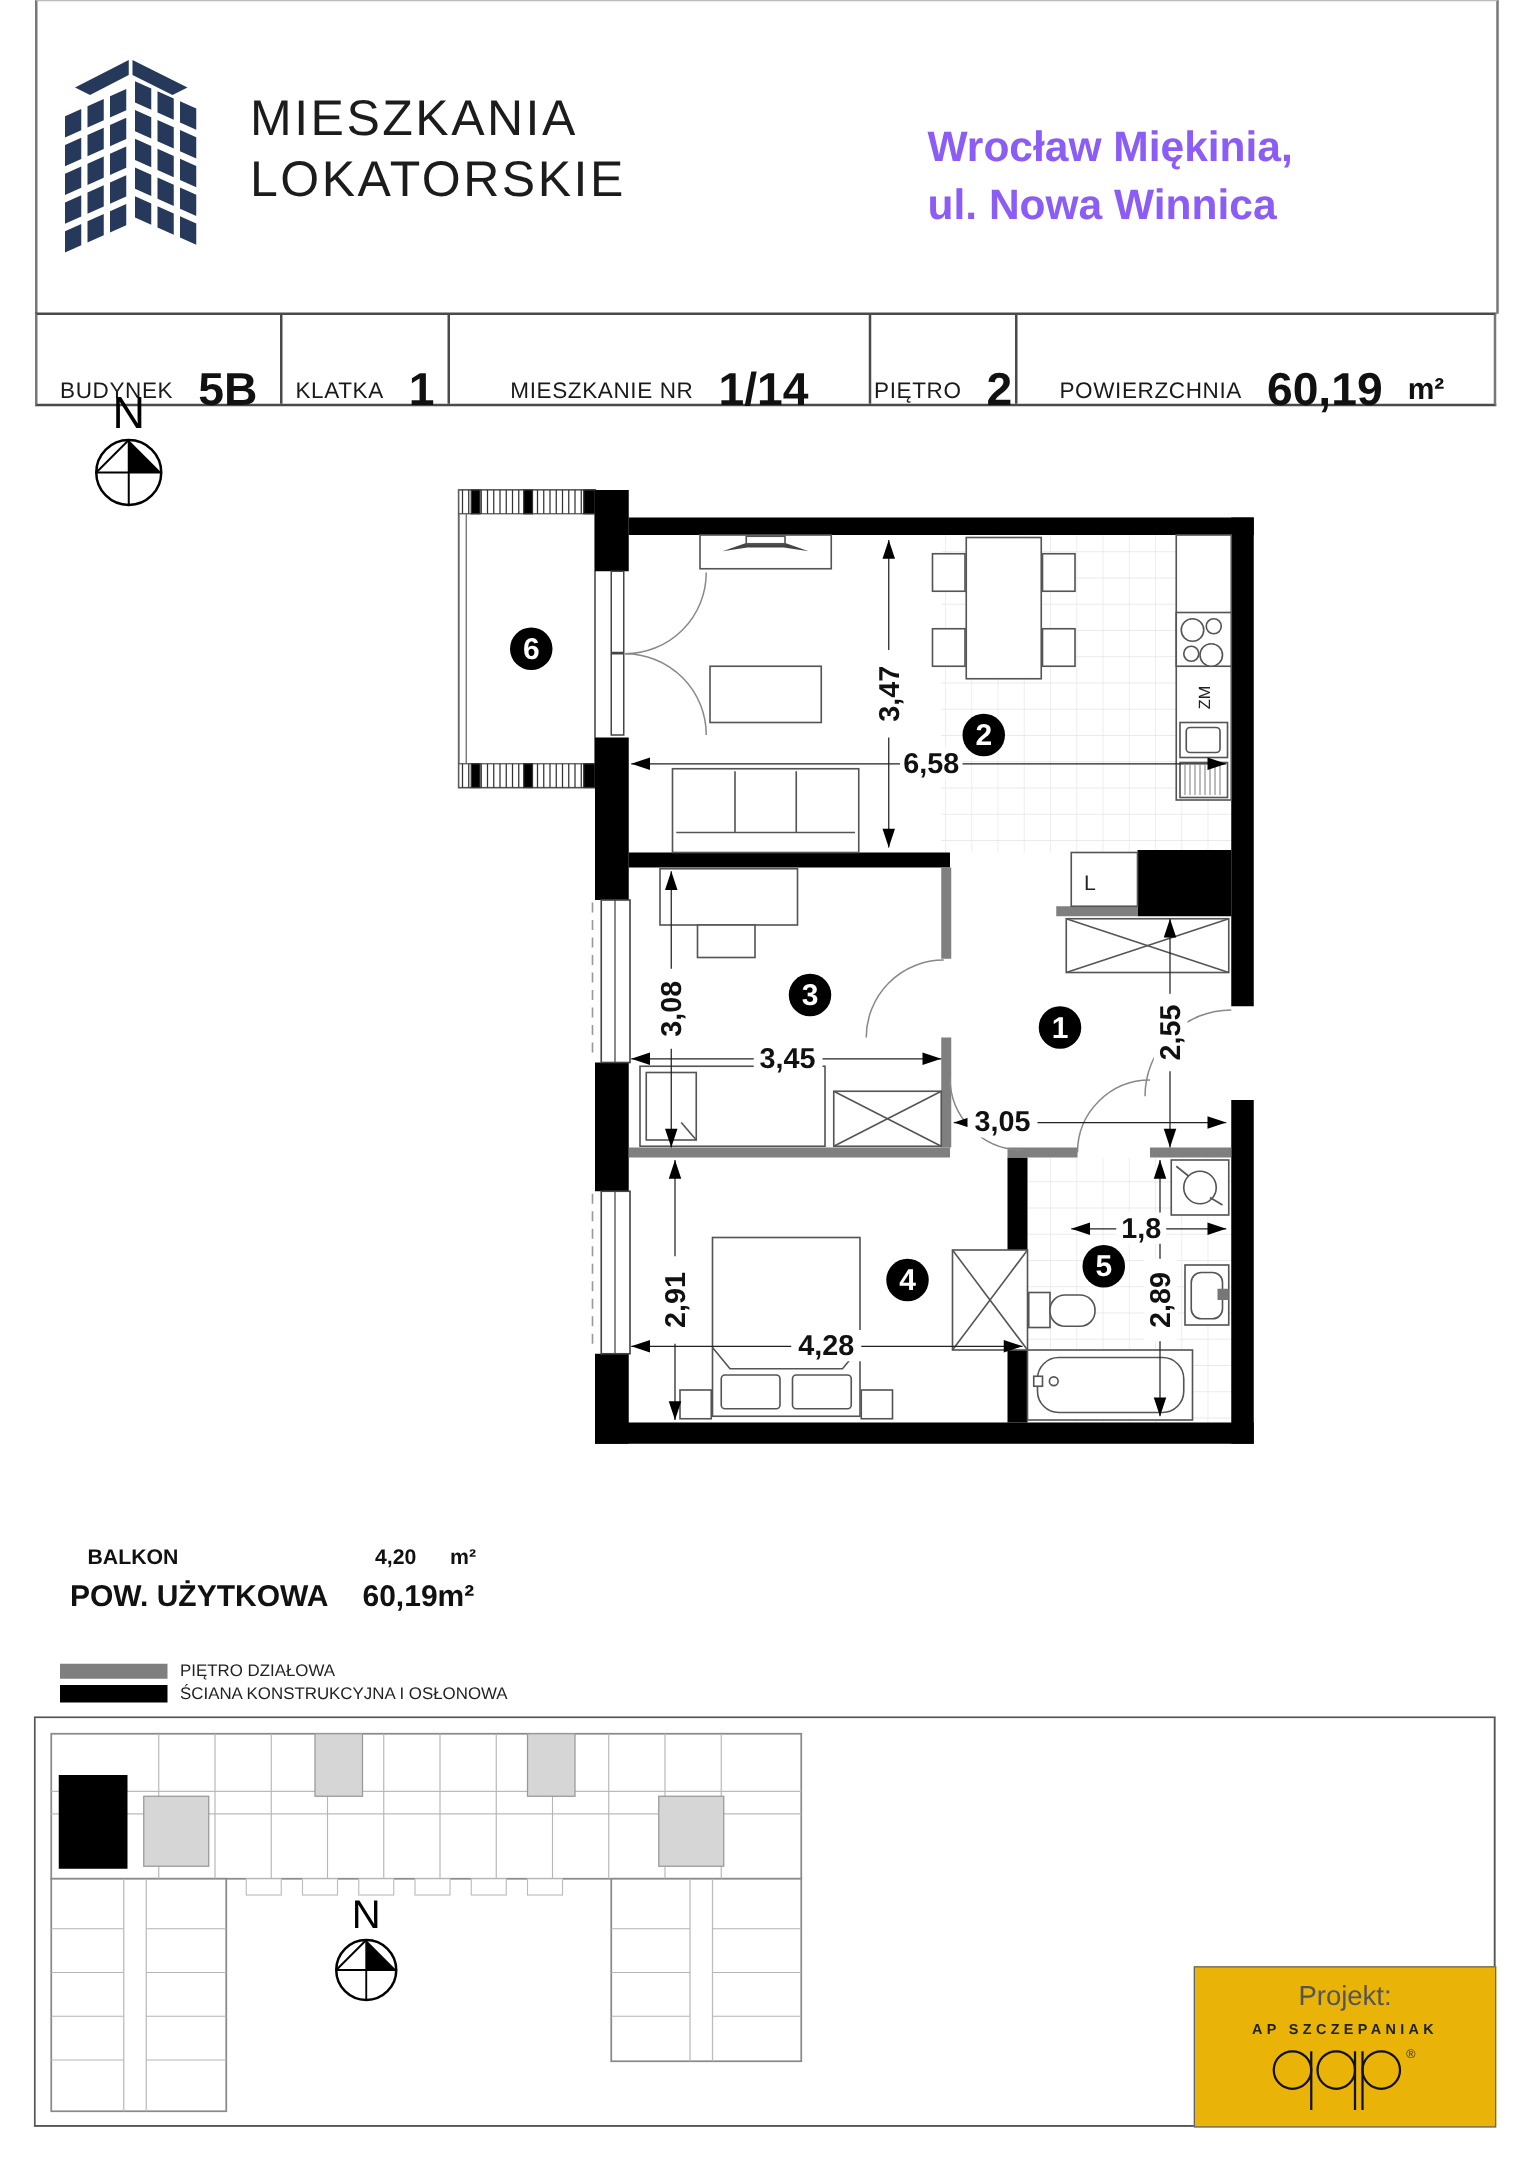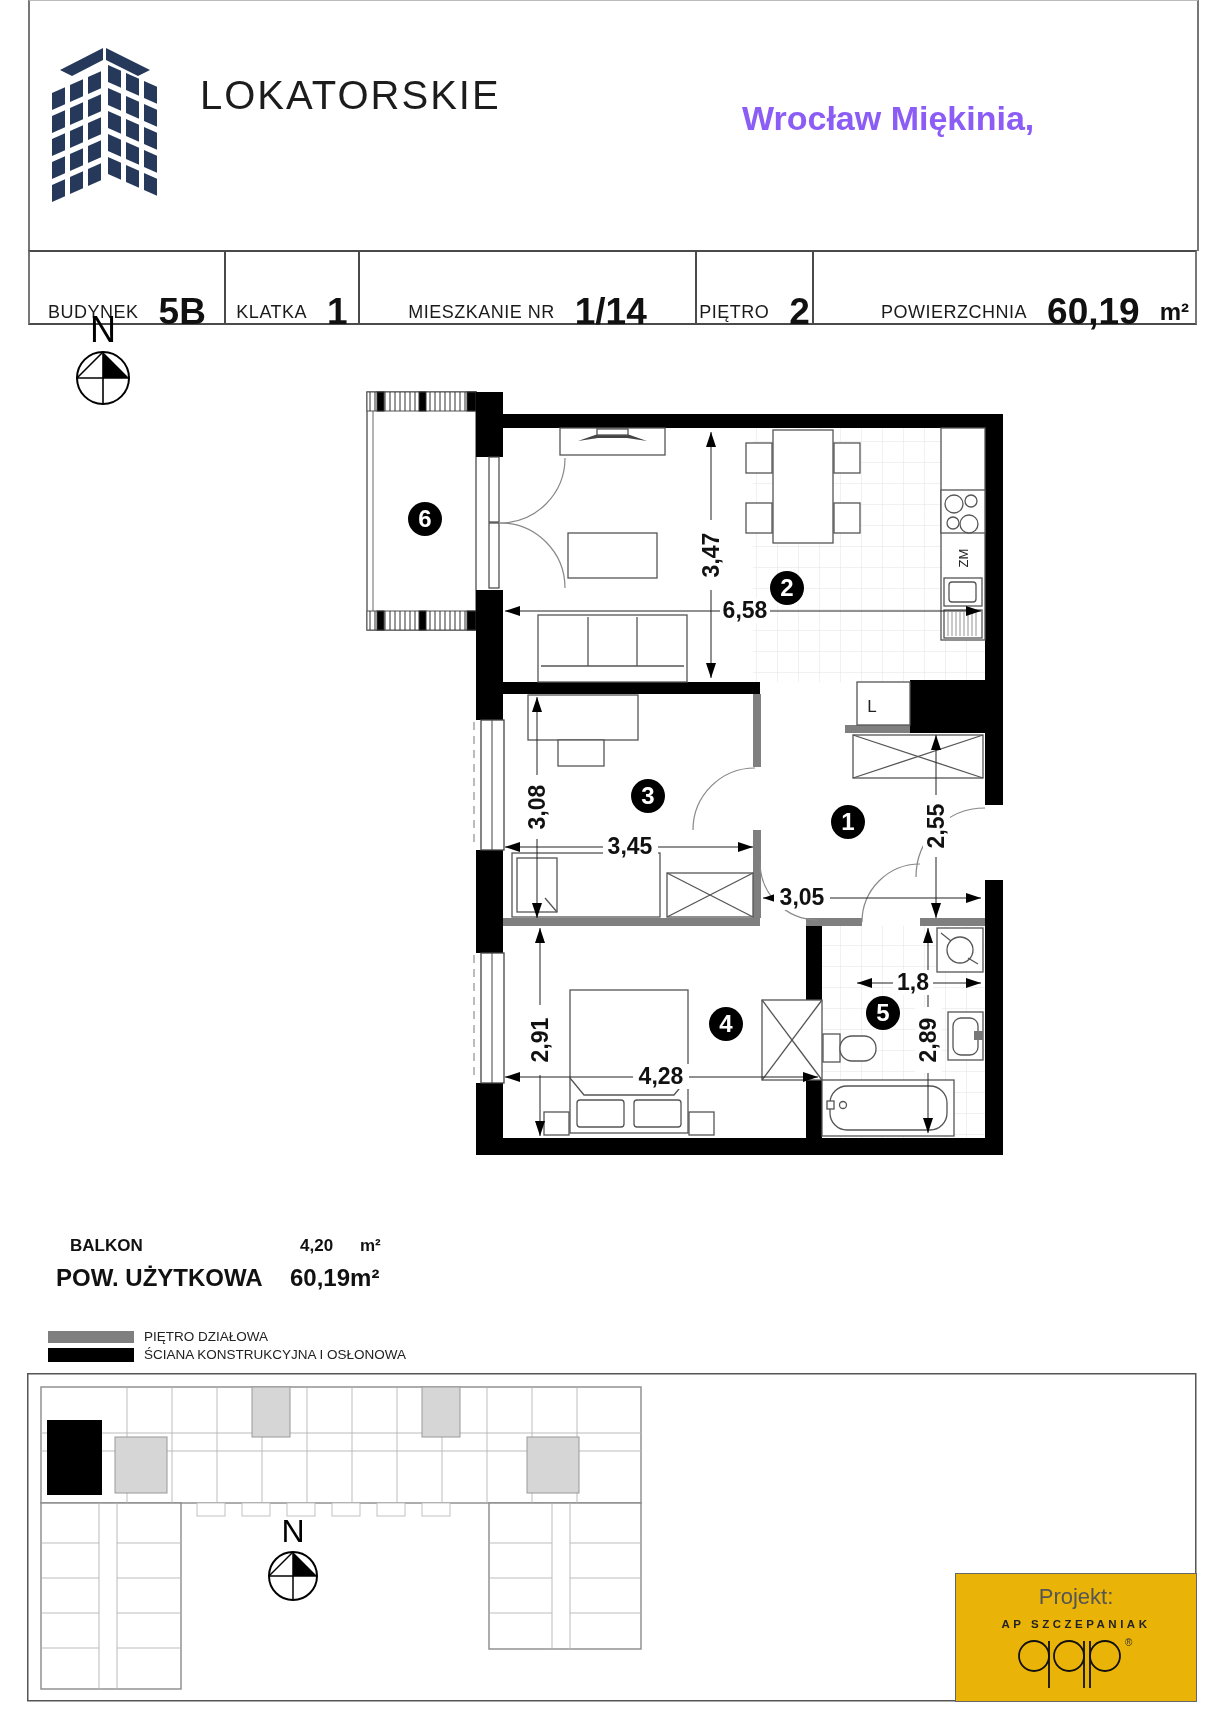--- a/index.html
+++ b/index.html
@@ -6,21 +6,21 @@
   #page{position:relative;width:1225px;height:1732px;background:#fff;
         font-family:"Liberation Sans",sans-serif;color:#111;overflow:hidden;}
   .abs{position:absolute;}
   
   #header-box{left:28px;top:0;width:1167px;height:250px;border-left:2px solid #777;border-right:2px solid #777;border-top:1px solid #bbb;}
   #brand-text{left:170px;top:70px;font-size:40px;font-weight:300;letter-spacing:2px;color:#1c1c1c;line-height:49px;white-space:nowrap;}
   #location{left:712px;top:94px;font-size:34px;font-weight:bold;line-height:46px;color:#8b5cf6;white-space:nowrap;}
   
   #info-bar{left:28px;top:250px;width:1169px;height:75px;display:flex;border-top:2px solid #4a4a4a;border-bottom:2px solid #4a4a4a;box-sizing:border-box;border-left:2px solid #777;border-right:2px solid #777;}
   .cell{display:flex;align-items:flex-end;justify-content:center;gap:20px;padding-bottom:0;border-right:2px solid #4a4a4a;box-sizing:border-box;}
-  .cell:last-child{border-right:none;justify-content:flex-end;}
+  .cell:last-child{border-right:none;}
   .cell .lbl{font-size:18px;color:#1a1a1a;letter-spacing:.5px;}
   .cell .val{font-size:37px;font-weight:bold;line-height:22px;}
   .cell .unit{font-size:24px;font-weight:bold;line-height:22px;}
   
   .sumrow{display:flex;white-space:nowrap;}
   #balkon-row{left:70px;top:1236px;font-size:17px;font-weight:bold;width:330px;}
   #balkon-row .v{position:absolute;left:230px;}
   #balkon-row .u{position:absolute;left:290px;}
   #pow-row{left:56px;top:1264px;font-size:24px;font-weight:bold;width:360px;}
   #pow-row .v{position:absolute;left:234px;}
@@ -75,24 +75,26 @@
           <rect x="0" y="69" width="13" height="17"></rect>
             <rect x="18" y="69" width="13" height="17"></rect>
             <rect x="36" y="69" width="13" height="17"></rect>
           <rect x="0" y="92" width="13" height="17"></rect>
             <rect x="18" y="92" width="13" height="17"></rect>
             <rect x="36" y="92" width="13" height="17"></rect>
         </g>
       </g>
     </svg>
     <div class="abs" id="brand-text">
+      <div>MIESZKANIA</div>
       <div>LOKATORSKIE</div>
     </div>
     <div class="abs" id="location">
       <div>Wrocław Miękinia,</div>
+      <div>ul. Nowa Winnica</div>
     </div>
   </div>
 
   <div class="abs" id="info-bar">
     <div class="cell" style="width:196px">
       <span class="lbl">BUDYNEK</span>
       <span class="val">5B</span>
     </div>
     <div class="cell" style="width:134px">
       <span class="lbl">KLATKA</span>

